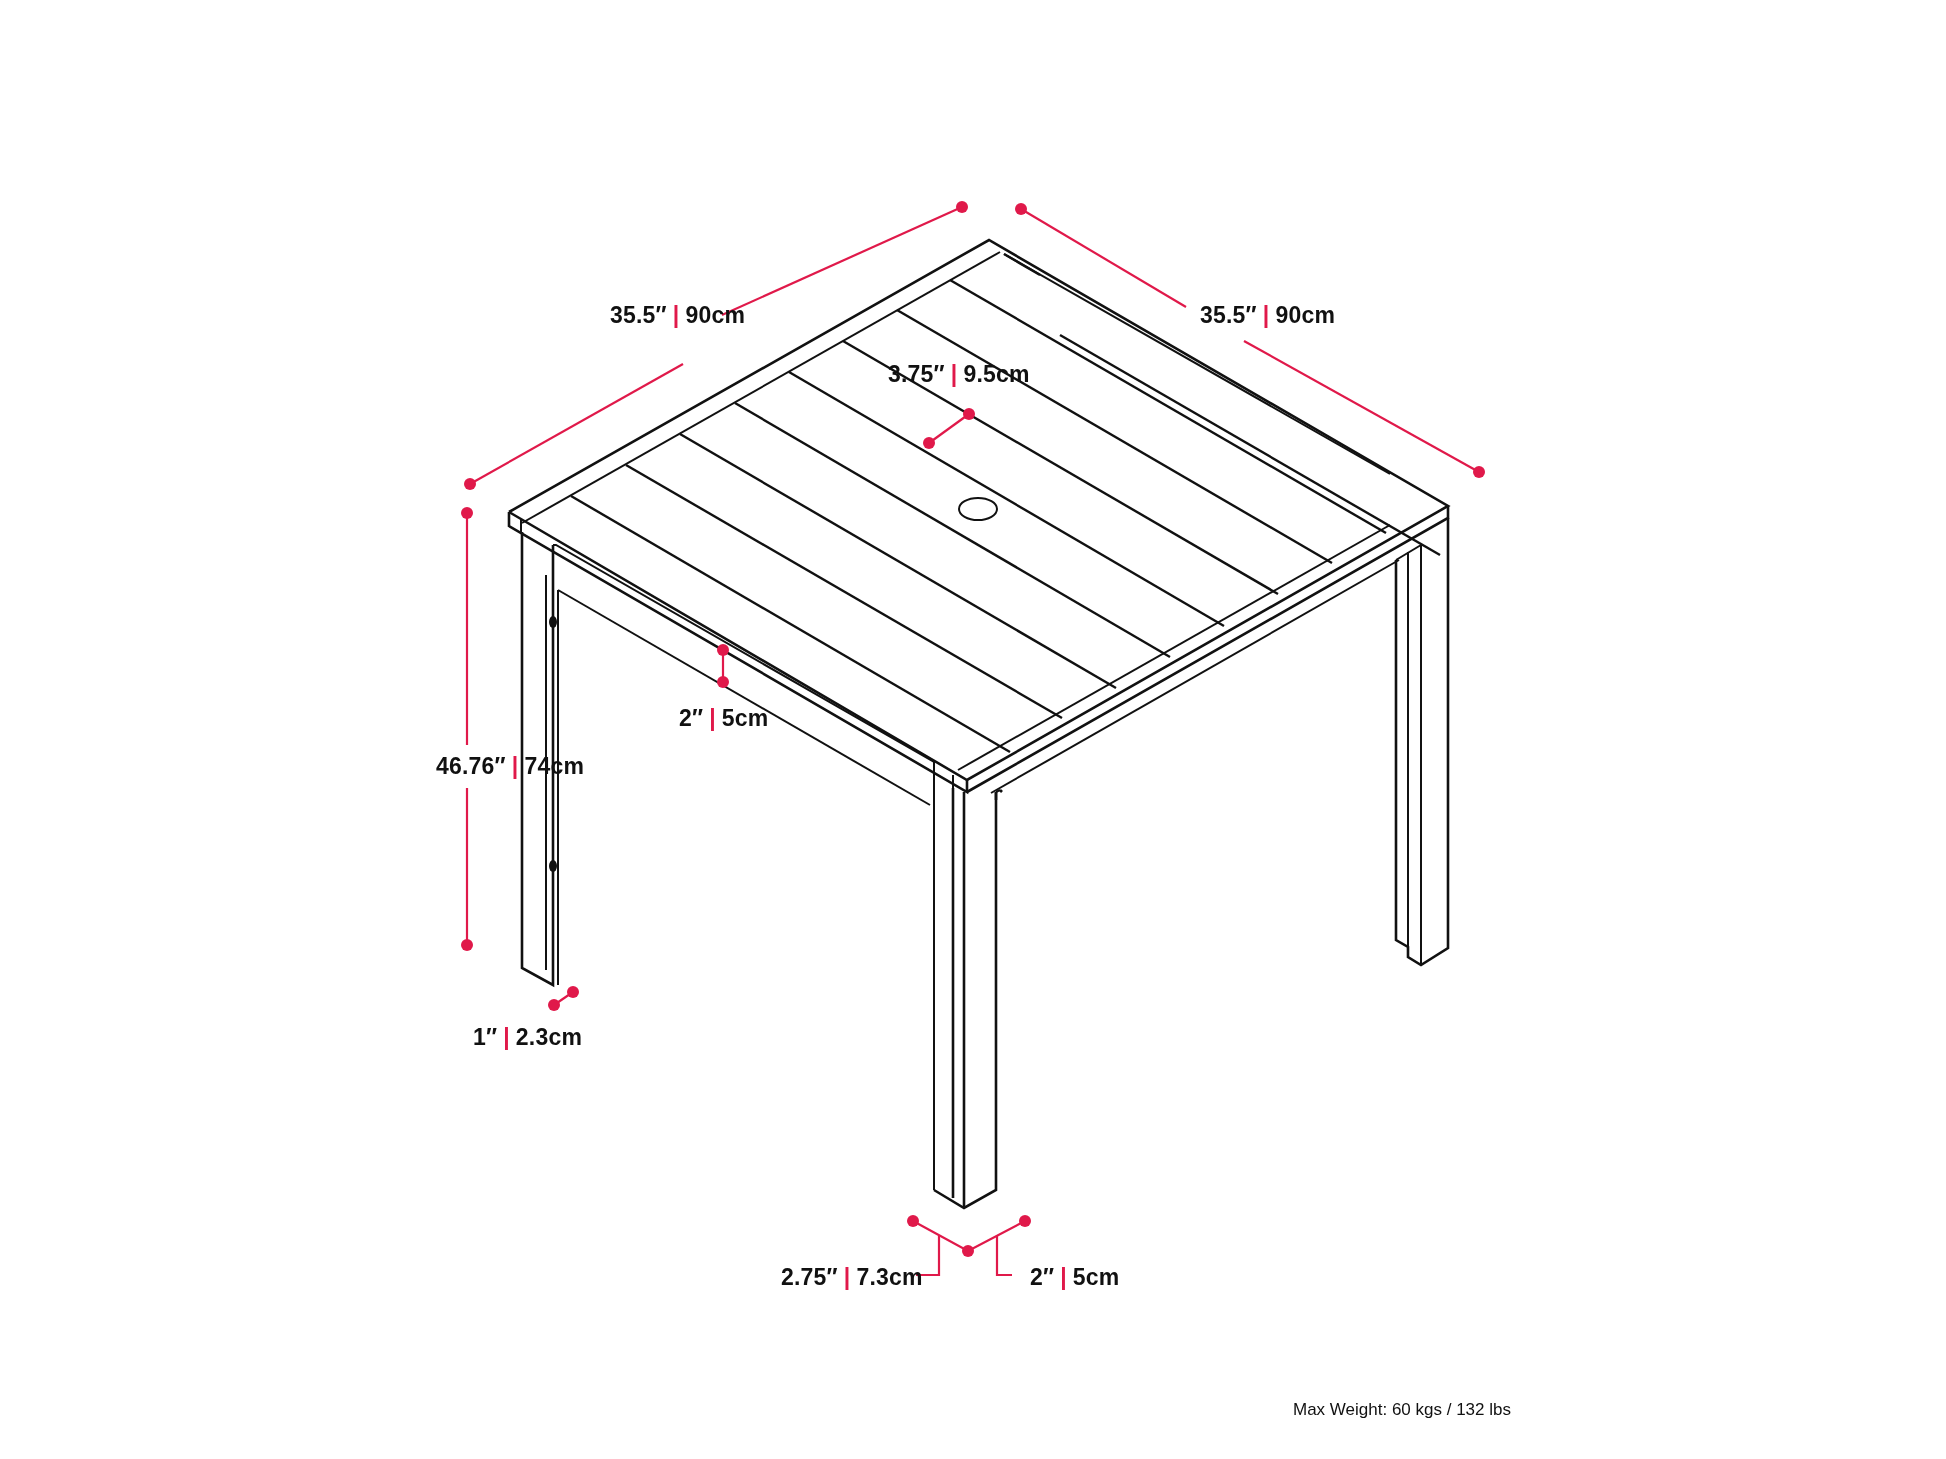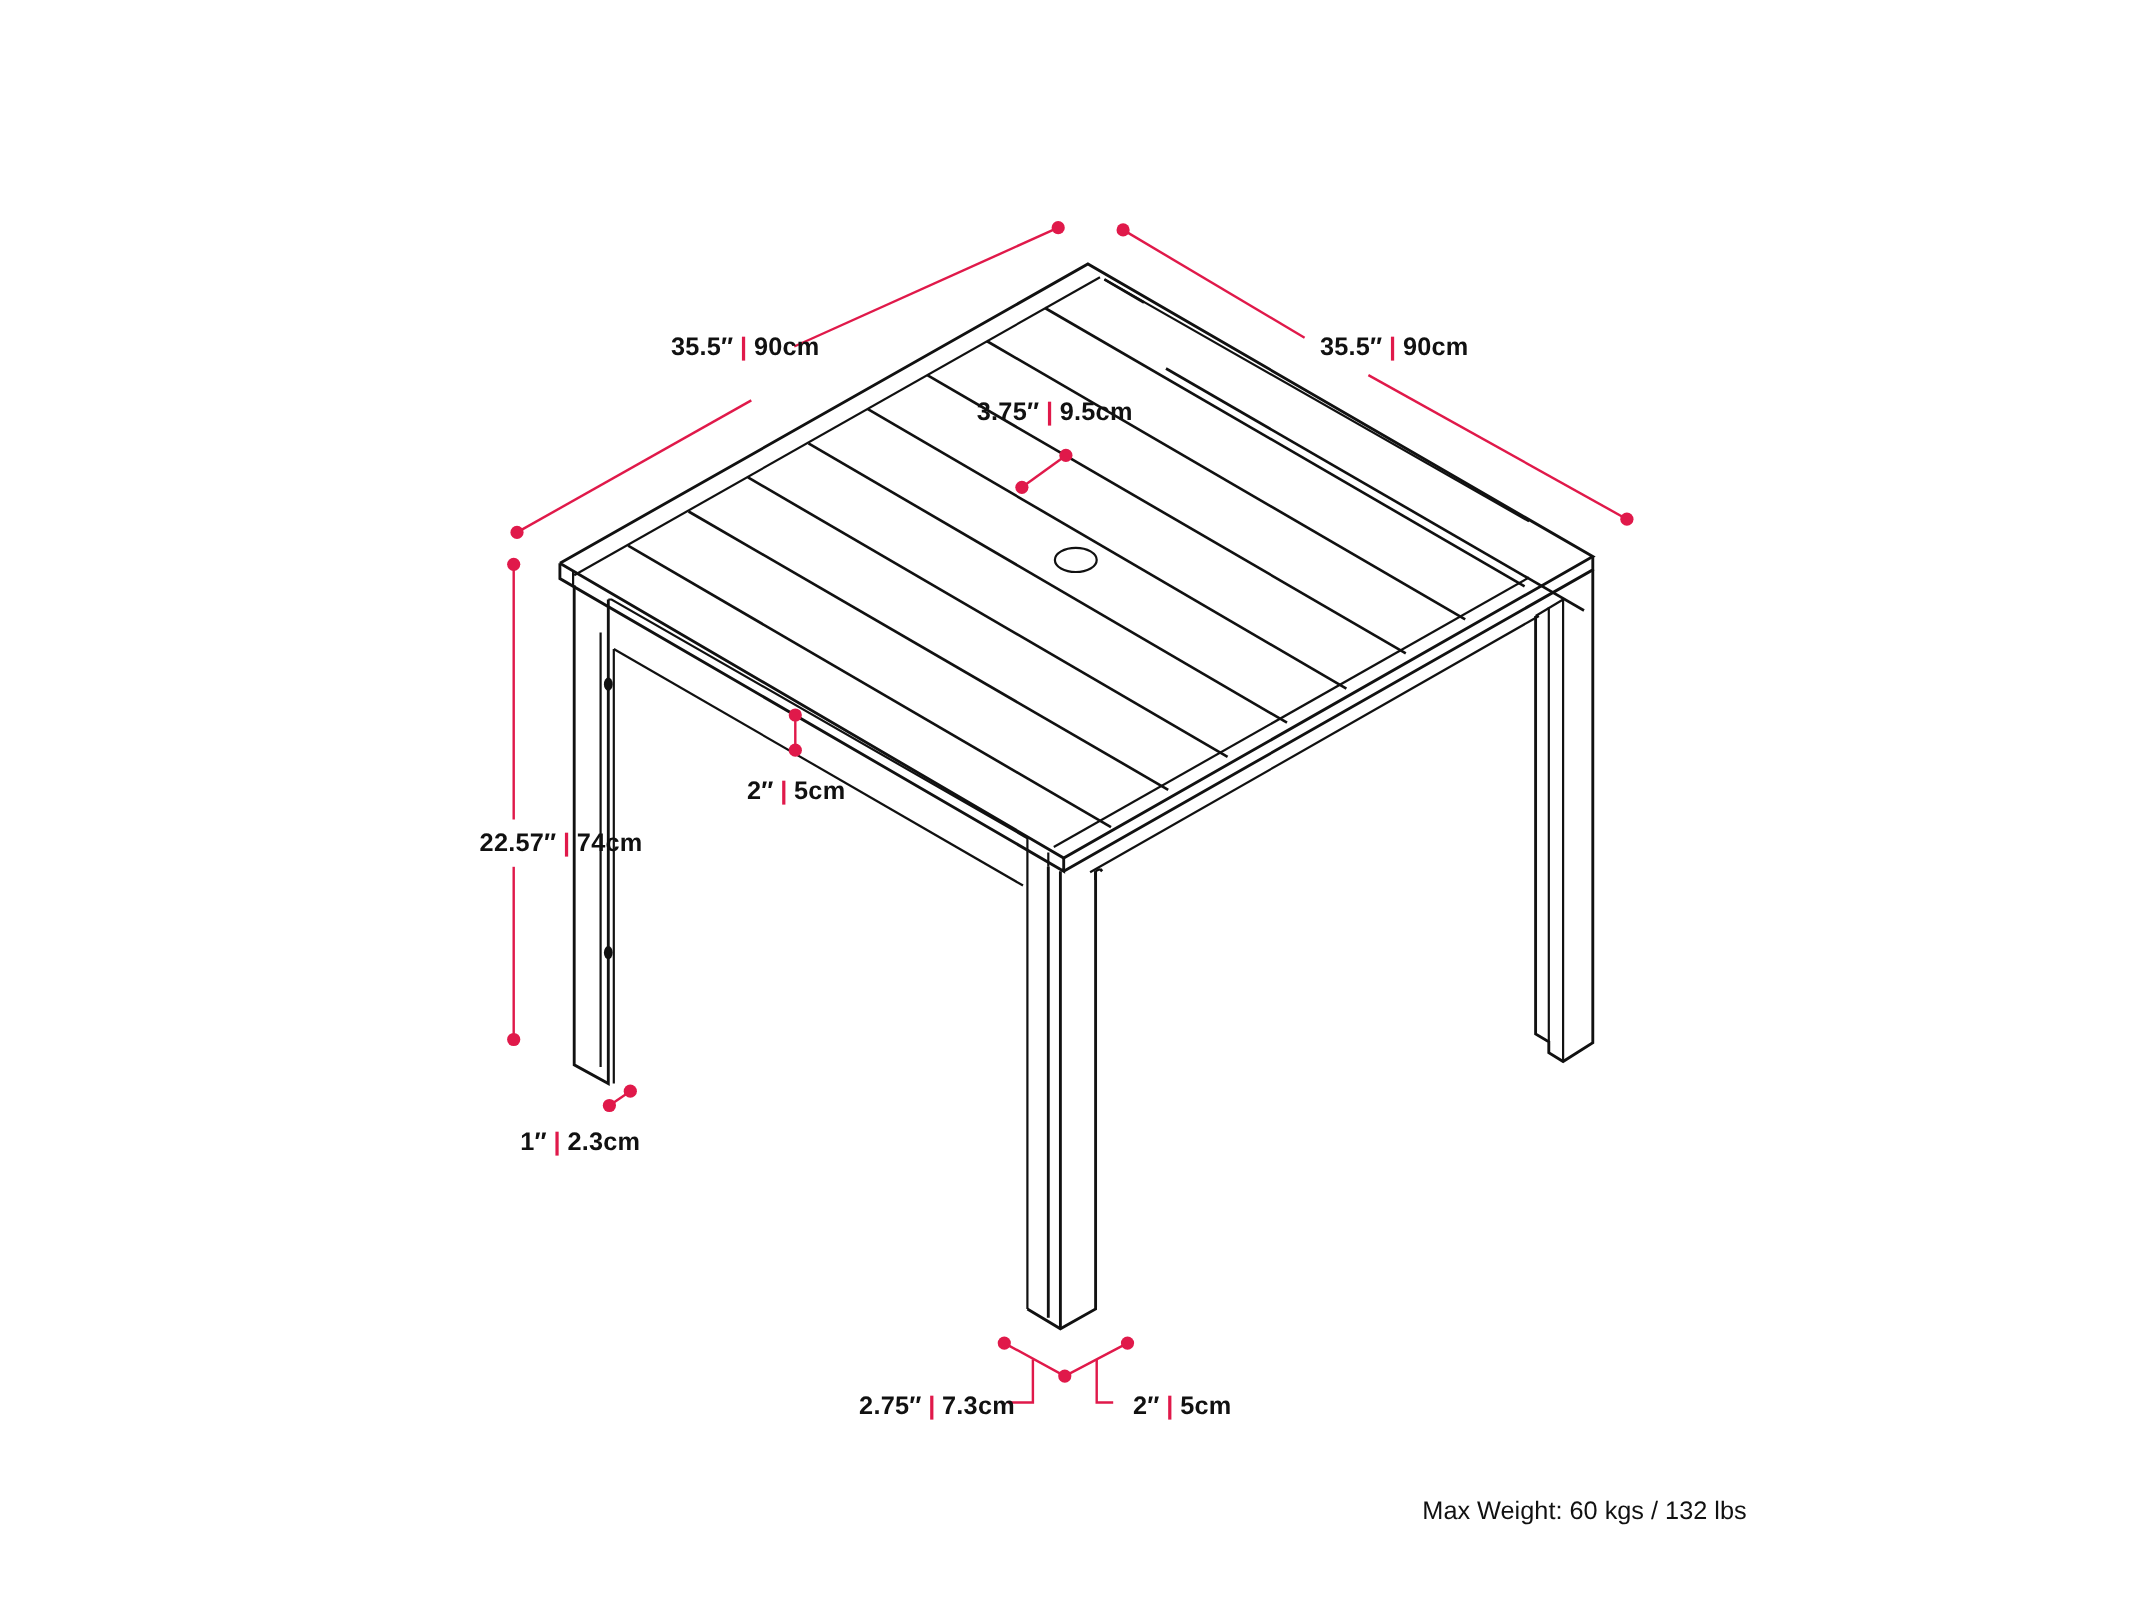--- a/index.html
+++ b/index.html
@@ -6,21 +6,21 @@
   body { width: 1946px; height: 1459px; overflow: hidden; position: relative;
          font-family: "Liberation Sans", "DejaVu Sans", sans-serif; }
   #canvas { position: absolute; left: 0; top: 0; }
   .ln { stroke: #111111; stroke-width: 2.6; fill: none; stroke-linejoin: miter; stroke-linecap: butt; }
   .ln-thin { stroke: #111111; stroke-width: 2; fill: none; }
   .slat { stroke: #111111; stroke-width: 2.4; fill: none; }
   .dim { stroke: #e0194a; stroke-width: 2.2; fill: none; }
   .dot { fill: #e0194a; }
   .lbl { position: absolute; font-size: 23px; color: #111111; white-space: nowrap; letter-spacing: 0.2px; font-weight: bold; }
   .lbl .sep { color: #e0194a; padding: 0 6px; }
-  .caption { position: absolute; font-size: 23px; color: #111111; white-space: nowrap; }
+  .caption { position: absolute; font-size: 17px; color: #111111; white-space: nowrap; margin-top: 40px; }
 </style>
 </head>
 <body>
 
 <svg id="canvas" width="1946" height="1459" viewBox="0 0 1946 1459">
 
   <g>
 
     <polyline class="ln" points="509,512 989,240 1448,506 967,780 509,512"></polyline>
 
@@ -129,21 +129,21 @@
 
 <div class="lbl" style="left:888px; top:361px;">
   <span>3.75″</span><span class="sep">|</span><span>9.5cm</span>
 </div>
 
 <div class="lbl" style="left:679px; top:705px;">
   <span>2″</span><span class="sep">|</span><span>5cm</span>
 </div>
 
 <div class="lbl" style="left:436px; top:753px;">
-  <span>22.57″</span><span class="sep">|</span><span>74cm</span>
+  <span>46.76″</span><span class="sep">|</span><span>74cm</span>
 </div>
 
 <div class="lbl" style="left:473px; top:1024px;">
   <span>1″</span><span class="sep">|</span><span>2.3cm</span>
 </div>
 
 <div class="lbl" style="left:757px; top:1264px;margin-left:24px;">
   <span>2.75″</span><span class="sep">|</span><span>7.3cm</span>
 </div>
 

